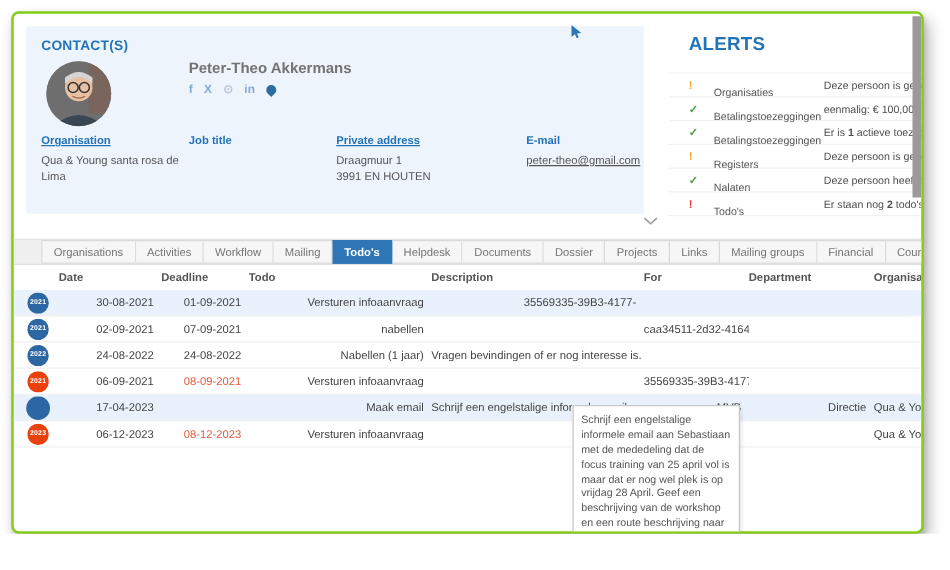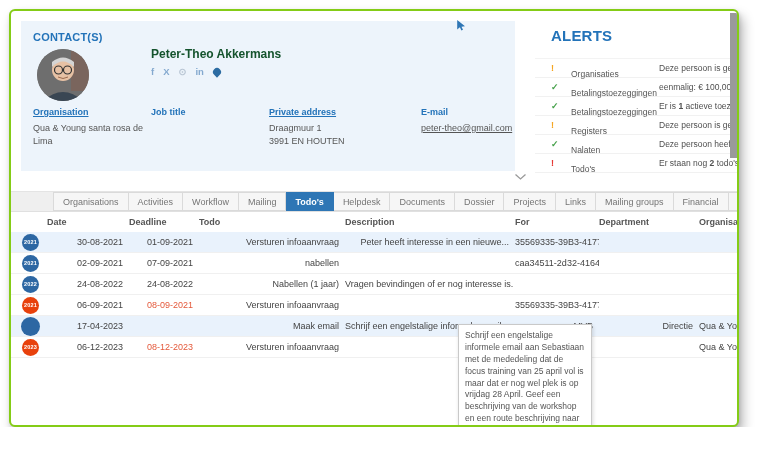--- a/index.html
+++ b/index.html
@@ -4,21 +4,21 @@
 <style>
   * { margin:0; padding:0; box-sizing:border-box; }
   body { background:#fff; font-family:"Liberation Sans", sans-serif; }
   .card{position:relative;width:730px;height:418px;margin:9px 0 0 9px;background:#fff;
         border:2px solid #84cc16;border-radius:6px;overflow:hidden;
         box-shadow:4px 7px 12px rgba(0,0,0,.28), 1px 2px 4px rgba(0,0,0,.12);padding-left:28px;}
   
   .contact-panel{position:absolute;left:10px;top:10px;width:494px;height:150px;background:#edf4fb;}
   .contact-title{position:absolute;left:12px;top:10px;font-size:11px;font-weight:bold;color:#2373b9;letter-spacing:.2px;}
   .avatar{position:absolute;left:16px;top:28px;width:52px;height:52px;border-radius:50%;overflow:hidden;background:#777;}
-  .name{position:absolute;left:130px;top:26px;font-size:12px;font-weight:bold;color:#14532d;}
+  .name{position:absolute;left:130px;top:26px;font-size:12px;font-weight:bold;color:#737373;}
   .social{position:absolute;left:130px;top:45px;display:flex;gap:9px;align-items:center;height:12px;}
   .sg{font-size:9.5px;font-weight:bold;color:#84a9cf;line-height:10px;}
   .pin{display:inline-block;width:8px;height:8px;background:#2d6ca2;border-radius:50% 50% 50% 0;transform:rotate(-45deg);}
   .cfield{position:absolute;font-size:9px;}
   .clabel{font-size:9px;font-weight:bold;color:#2373b9;}
   .clabel.u{text-decoration:underline;}
   .cvalue{margin-top:5px;font-size:9px;color:#555;line-height:1.45;}
   .cvalue a,.cvalue .lnk{color:#555;text-decoration:underline;cursor:pointer;}
   .cursor-icon{position:absolute;left:444px;top:8px;width:12px;height:12px;}
   
@@ -34,21 +34,21 @@
   .al{white-space:nowrap;overflow:hidden;margin-top:12px;}
   .av{white-space:nowrap;overflow:hidden;color:#4f4f4f;}
   .av b{font-weight:bold;}
   .chevron{position:absolute;left:503px;top:162px;cursor:pointer;}
   .scroll-thumb{position:absolute;right:0;top:2px;width:7px;height:145px;background:#9a9a9a;cursor:grab;}
   
   .tabbar{position:absolute;left:0;top:180px;width:100%;height:21px;background:#efefef;
           border-top:1px solid #e4e4e4;border-bottom:1px solid #e0e0e0;display:flex;align-items:stretch;padding-left:22px;}
   .tab{font-size:9px;color:#757575;background:#f6f6f6;border:1px solid #dadada;border-left:none;
        padding:0 9px;line-height:19px;white-space:nowrap;cursor:pointer;}
-  .tab:first-of-type{border-left:1px solid #dadada;margin-left:20px;}
+  .tab:first-of-type{border-left:1px solid #dadada;}
   .tab.active{background:#2e76b5;border-color:#2e76b5;color:#fff;font-weight:bold;}
   
   .thead,.trow{display:grid;grid-template-columns:28px 82px 70px 146px 170px 84px 100px 1fr;
                align-items:center;padding-left:8px;font-size:9px;}
   .thead{position:absolute;left:0;right:0;top:202px;height:18px;font-weight:bold;color:#555;}
   .tbody{position:absolute;left:0;right:0;top:221px;text-align:right;}
   .trow{height:21px;border-bottom:1px solid #f0f0f0;color:#444;cursor:pointer;}
   .trow.hl{background:#e9f2fc;}
   .c{white-space:nowrap;overflow:hidden;padding-right:6px;}
   .badge{display:flex;align-items:center;justify-content:center;width:17px;height:17px;margin-left:3px;
@@ -208,21 +208,20 @@
 
   <div class="tbody">
 
       <div class="trow hl">
         <div class="c">
           <span class="badge badge-blue">2021</span>
         </div>
         <div class="c">30-08-2021</div>
         <div class="c">01-09-2021</div>
         <div class="c">Versturen infoaanvraag</div>
-        <div class="c">Peter heeft interesse in een nieuwe...</div>
         <div class="c">35569335-39B3-4177-</div>
         <div class="c"></div>
         <div class="c"></div>
       </div>
 
       <div class="trow">
         <div class="c">
           <span class="badge badge-blue">2021</span>
         </div>
         <div class="c">02-09-2021</div>

